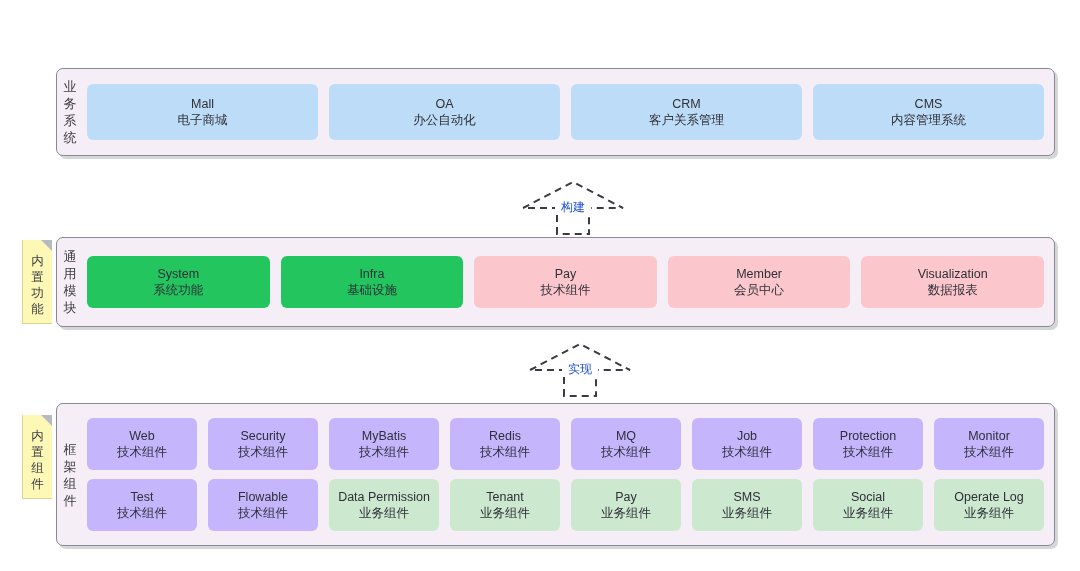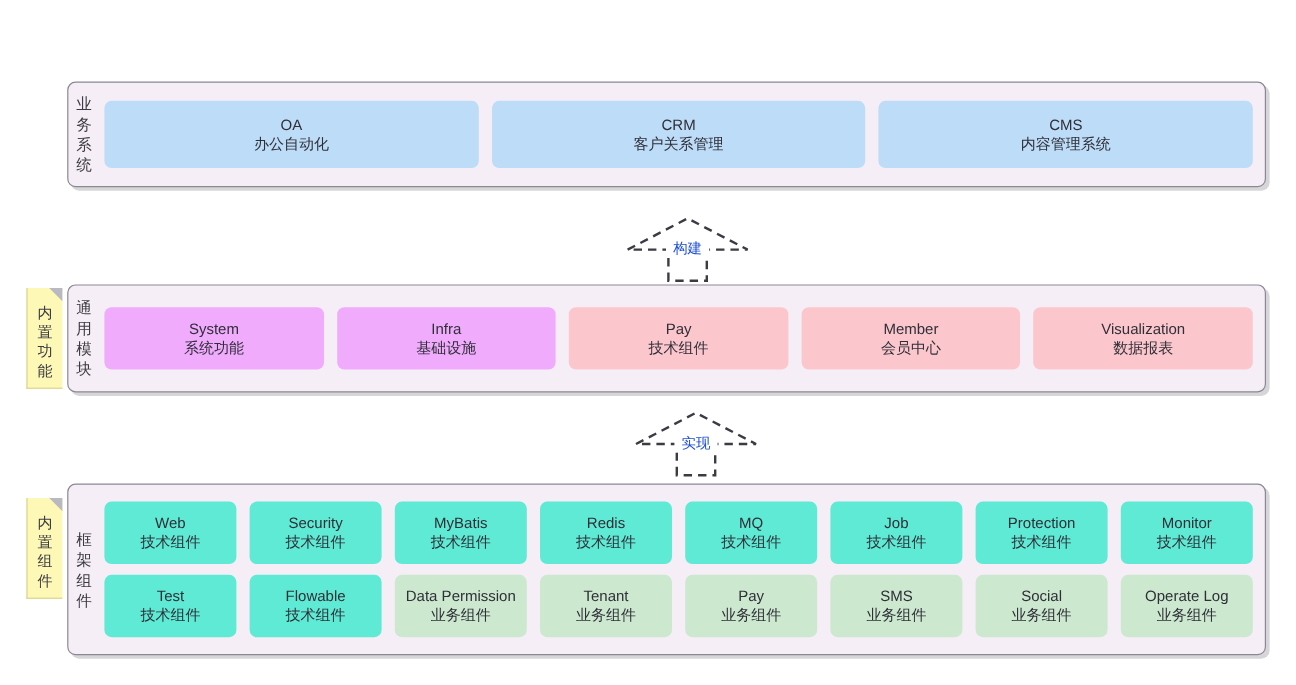--- a/index.html
+++ b/index.html
@@ -70,23 +70,23 @@
     text-align: center;
     color: #2f2f38;
     font-size: 12.5px;
     line-height: 16px;
     padding: 4px 2px;
   }
   .node .n-en { font-size: 12.5px; }
   .node .n-cn { font-size: 12.5px; }
 
   .node.blue       { background: #bddcf7; height: 56px; }
-  .node.red        { background: #f0abfc; height: 52px; }
+  .node.red        { background: #22c55e; height: 52px; }
   .node.pink       { background: #fbc7cd; height: 52px; }
-  .node.green      { background: #5eead4; height: 52px; }
+  .node.green      { background: #c4b5fd; height: 52px; }
   .node.lightgreen { background: #cce8cf; height: 52px; }
 
   
   .sticky {
     position: absolute;
     width: 30px;
     background: #fdf8b5;
     border: 1px solid #d9d48f;
     border-top: none;
     border-right: none;
@@ -147,20 +147,24 @@
   <div class="layer" id="layer-business">
     <div class="vlabel">
       <span>业</span>
       <span>务</span>
       <span>系</span>
       <span>统</span>
     </div>
     <div class="boxes-wrap">
       <div class="boxes-row">
         <div class="node blue">
+          <div class="n-en">Mall</div>
+          <div class="n-cn">电子商城</div>
+        </div>
+        <div class="node blue">
           <div class="n-en">OA</div>
           <div class="n-cn">办公自动化</div>
         </div>
         <div class="node blue">
           <div class="n-en">CRM</div>
           <div class="n-cn">客户关系管理</div>
         </div>
         <div class="node blue">
           <div class="n-en">CMS</div>
           <div class="n-cn">内容管理系统</div>

